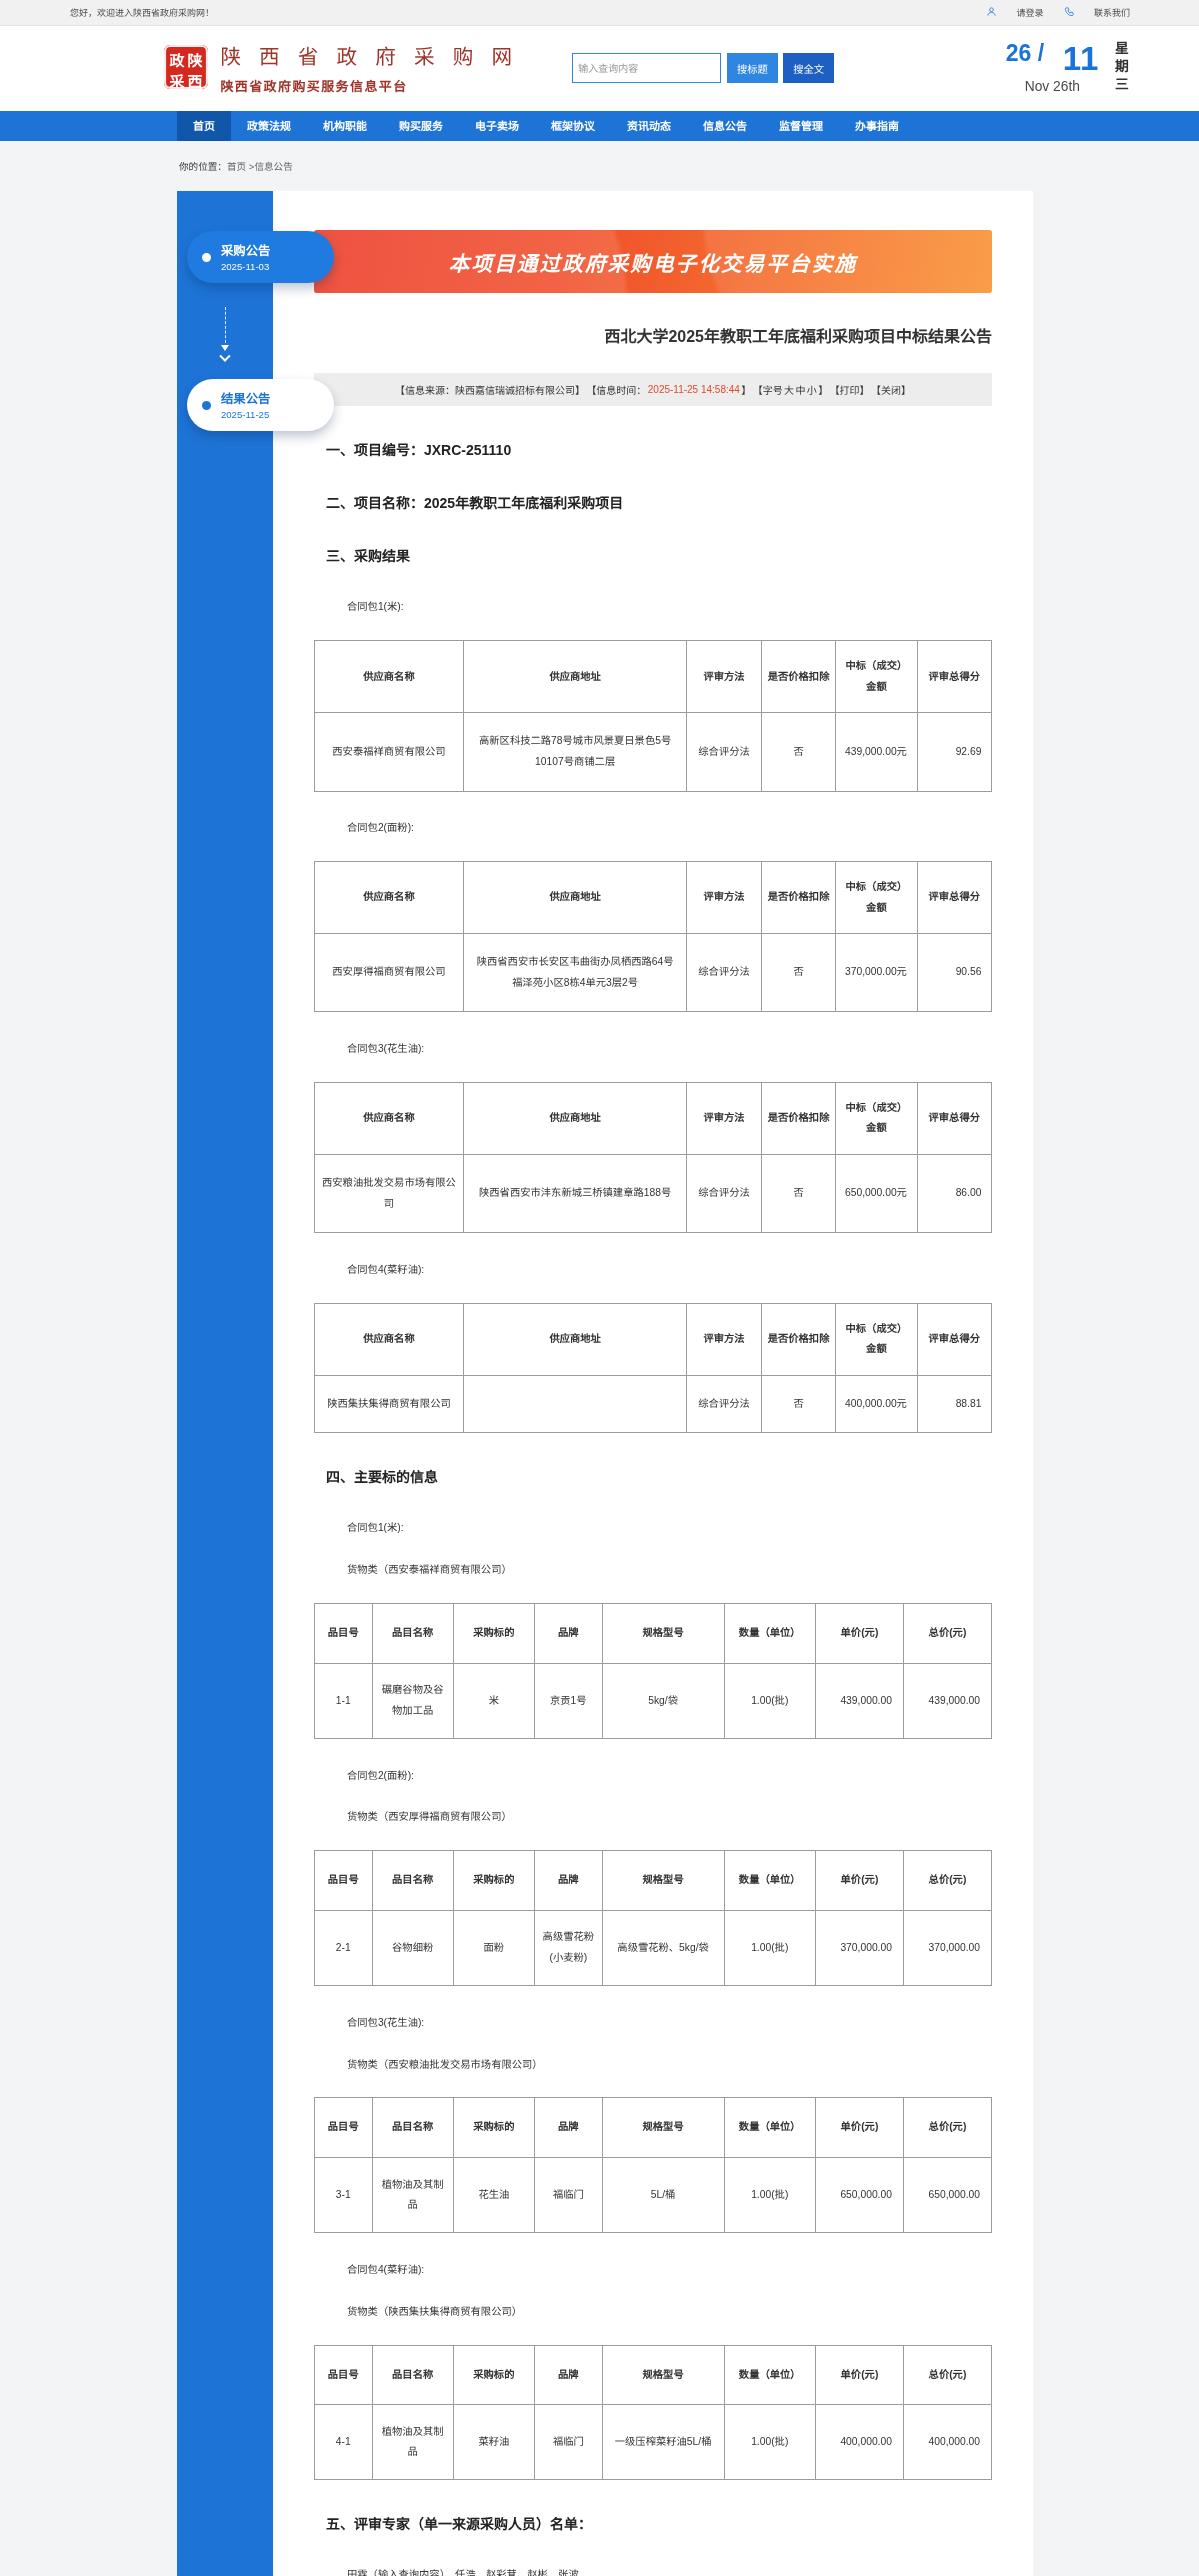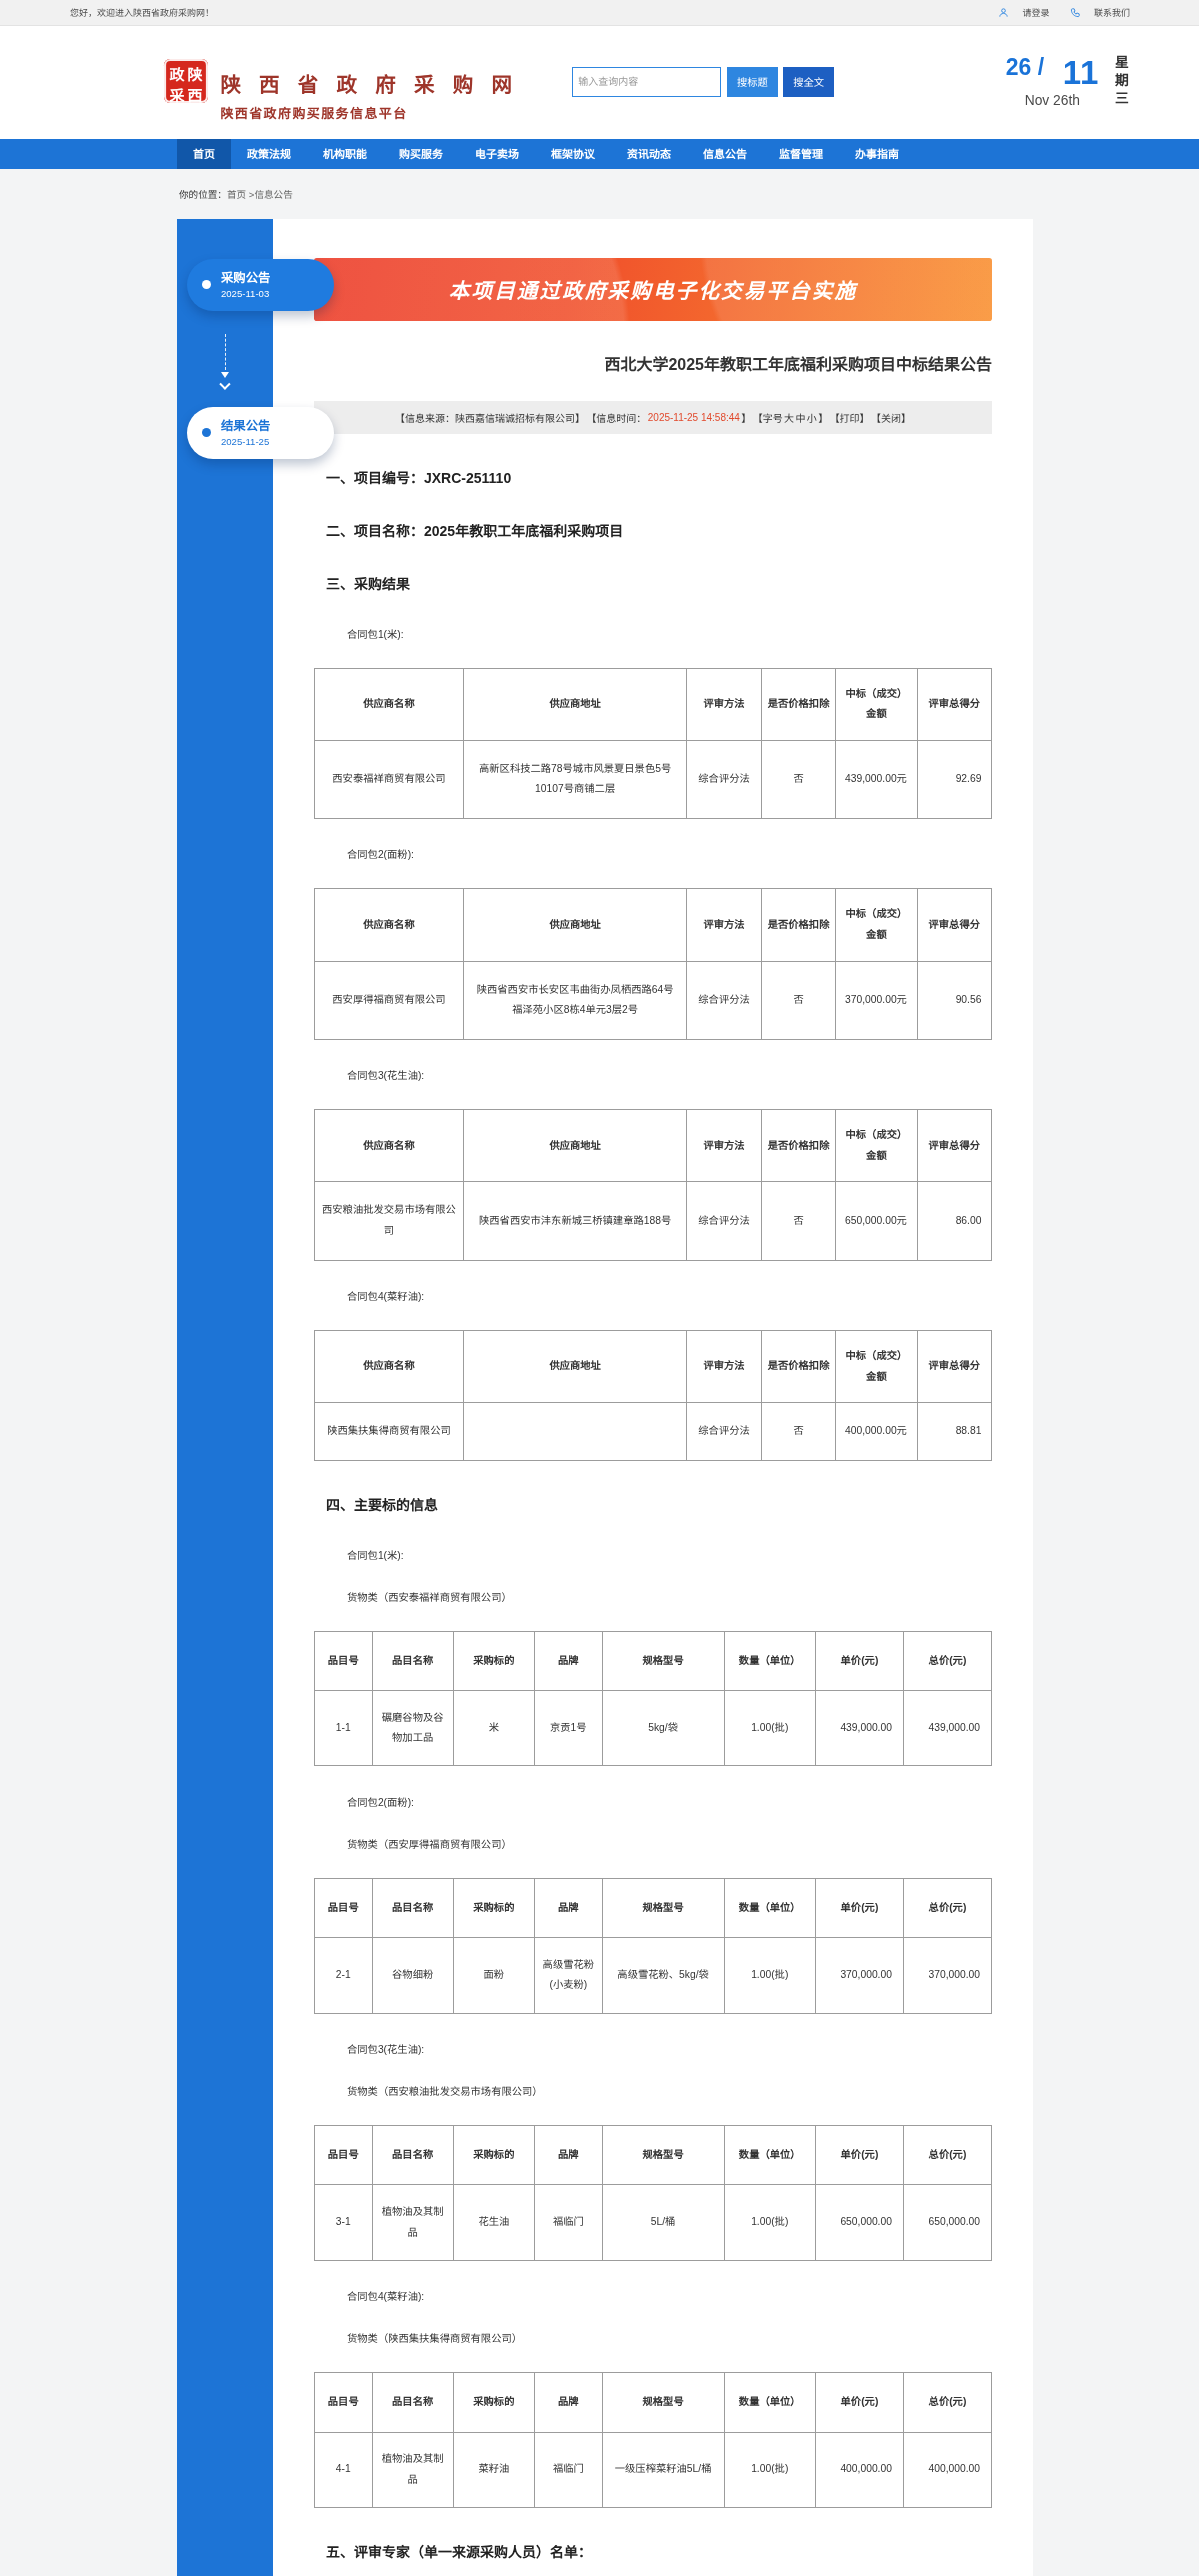--- a/index.html
+++ b/index.html
@@ -8,33 +8,33 @@
     width: 1200px; margin: 0 auto; background: #f3f4f5;
     font-family: "Liberation Sans", "DejaVu Sans", sans-serif;
     color: #333; font-size: 9.6px;
   }
   a { text-decoration: none; color: inherit; cursor: pointer; }
 
   
   .topbar { height: 26px; background:#f1f1f1; border-bottom:0.7px solid #e3e3e3;
     display:flex; align-items:center; justify-content:space-between; padding:0 70px; font-size:9px; color:#4d4d4d; }
   .topbar-right { display:flex; align-items:center; gap:20.6px; }
-  .topbar-link { display:flex; align-items:center; gap:13px; color:#4d4d4d; }
+  .topbar-link { display:flex; gap:19px; color:#4d4d4d; }
   .topbar-link svg { display:block; }
 
   
   .site-header { background:#fff; display:flex; align-items:center; padding:13.8px 70px 16.5px; }
   .logo-block { display:flex; align-items:center; margin-left:94px; }
   .logo-seal { width:44px; height:44px; background:#d5281e; border-radius:6.2px; flex-shrink:0;
     display:grid; grid-template-columns:repeat(2, 1fr); grid-template-rows:repeat(2,1fr);
     box-shadow: inset 0 0 0 2.1px rgba(255,255,255,.9), inset 0 0 0 4.1px #d5281e;
     color:#fff; font-weight:bold; font-size:15px; padding:4.1px; }
   .logo-seal span { display:flex; align-items:center; justify-content:center; }
   .site-title-block { margin-left:12.4px; color:#9e352a; }
-  .site-title { font-size:20.6px; font-weight:bold; letter-spacing:6.2px;margin-top:28px; }
+  .site-title { font-size:20.6px; font-weight:normal; letter-spacing:6.2px; }
   .site-subtitle { font-size:13px; font-weight:bold; letter-spacing:1.4px; margin-top:5.5px; }
   .search-area { display:flex; align-items:stretch; margin-left:54px; margin-top:1.4px; height:30px; }
   .search-input { width:149px; border:1.4px solid #2e86e0; padding:0 5px; font-size:10px; outline:none; color:#333; background:#fff; }
   .search-input::placeholder { color:#999; }
   .search-btn { border:none; color:#fff; font-size:10.3px; padding:0 10.3px; cursor:pointer; font-family:inherit; }
   .btn-title { background:#2e86e0; margin-left:5.5px; }
   .btn-full  { background:#1d5fc2; margin-left:4.8px; }
   .date-block { margin-left:auto; display:flex; align-items:flex-start; gap:11px; }
   .date-nums { color:#1a73d8; font-weight:bold; text-align:center; }
   .date-d { font-size:23px; vertical-align:top; }

